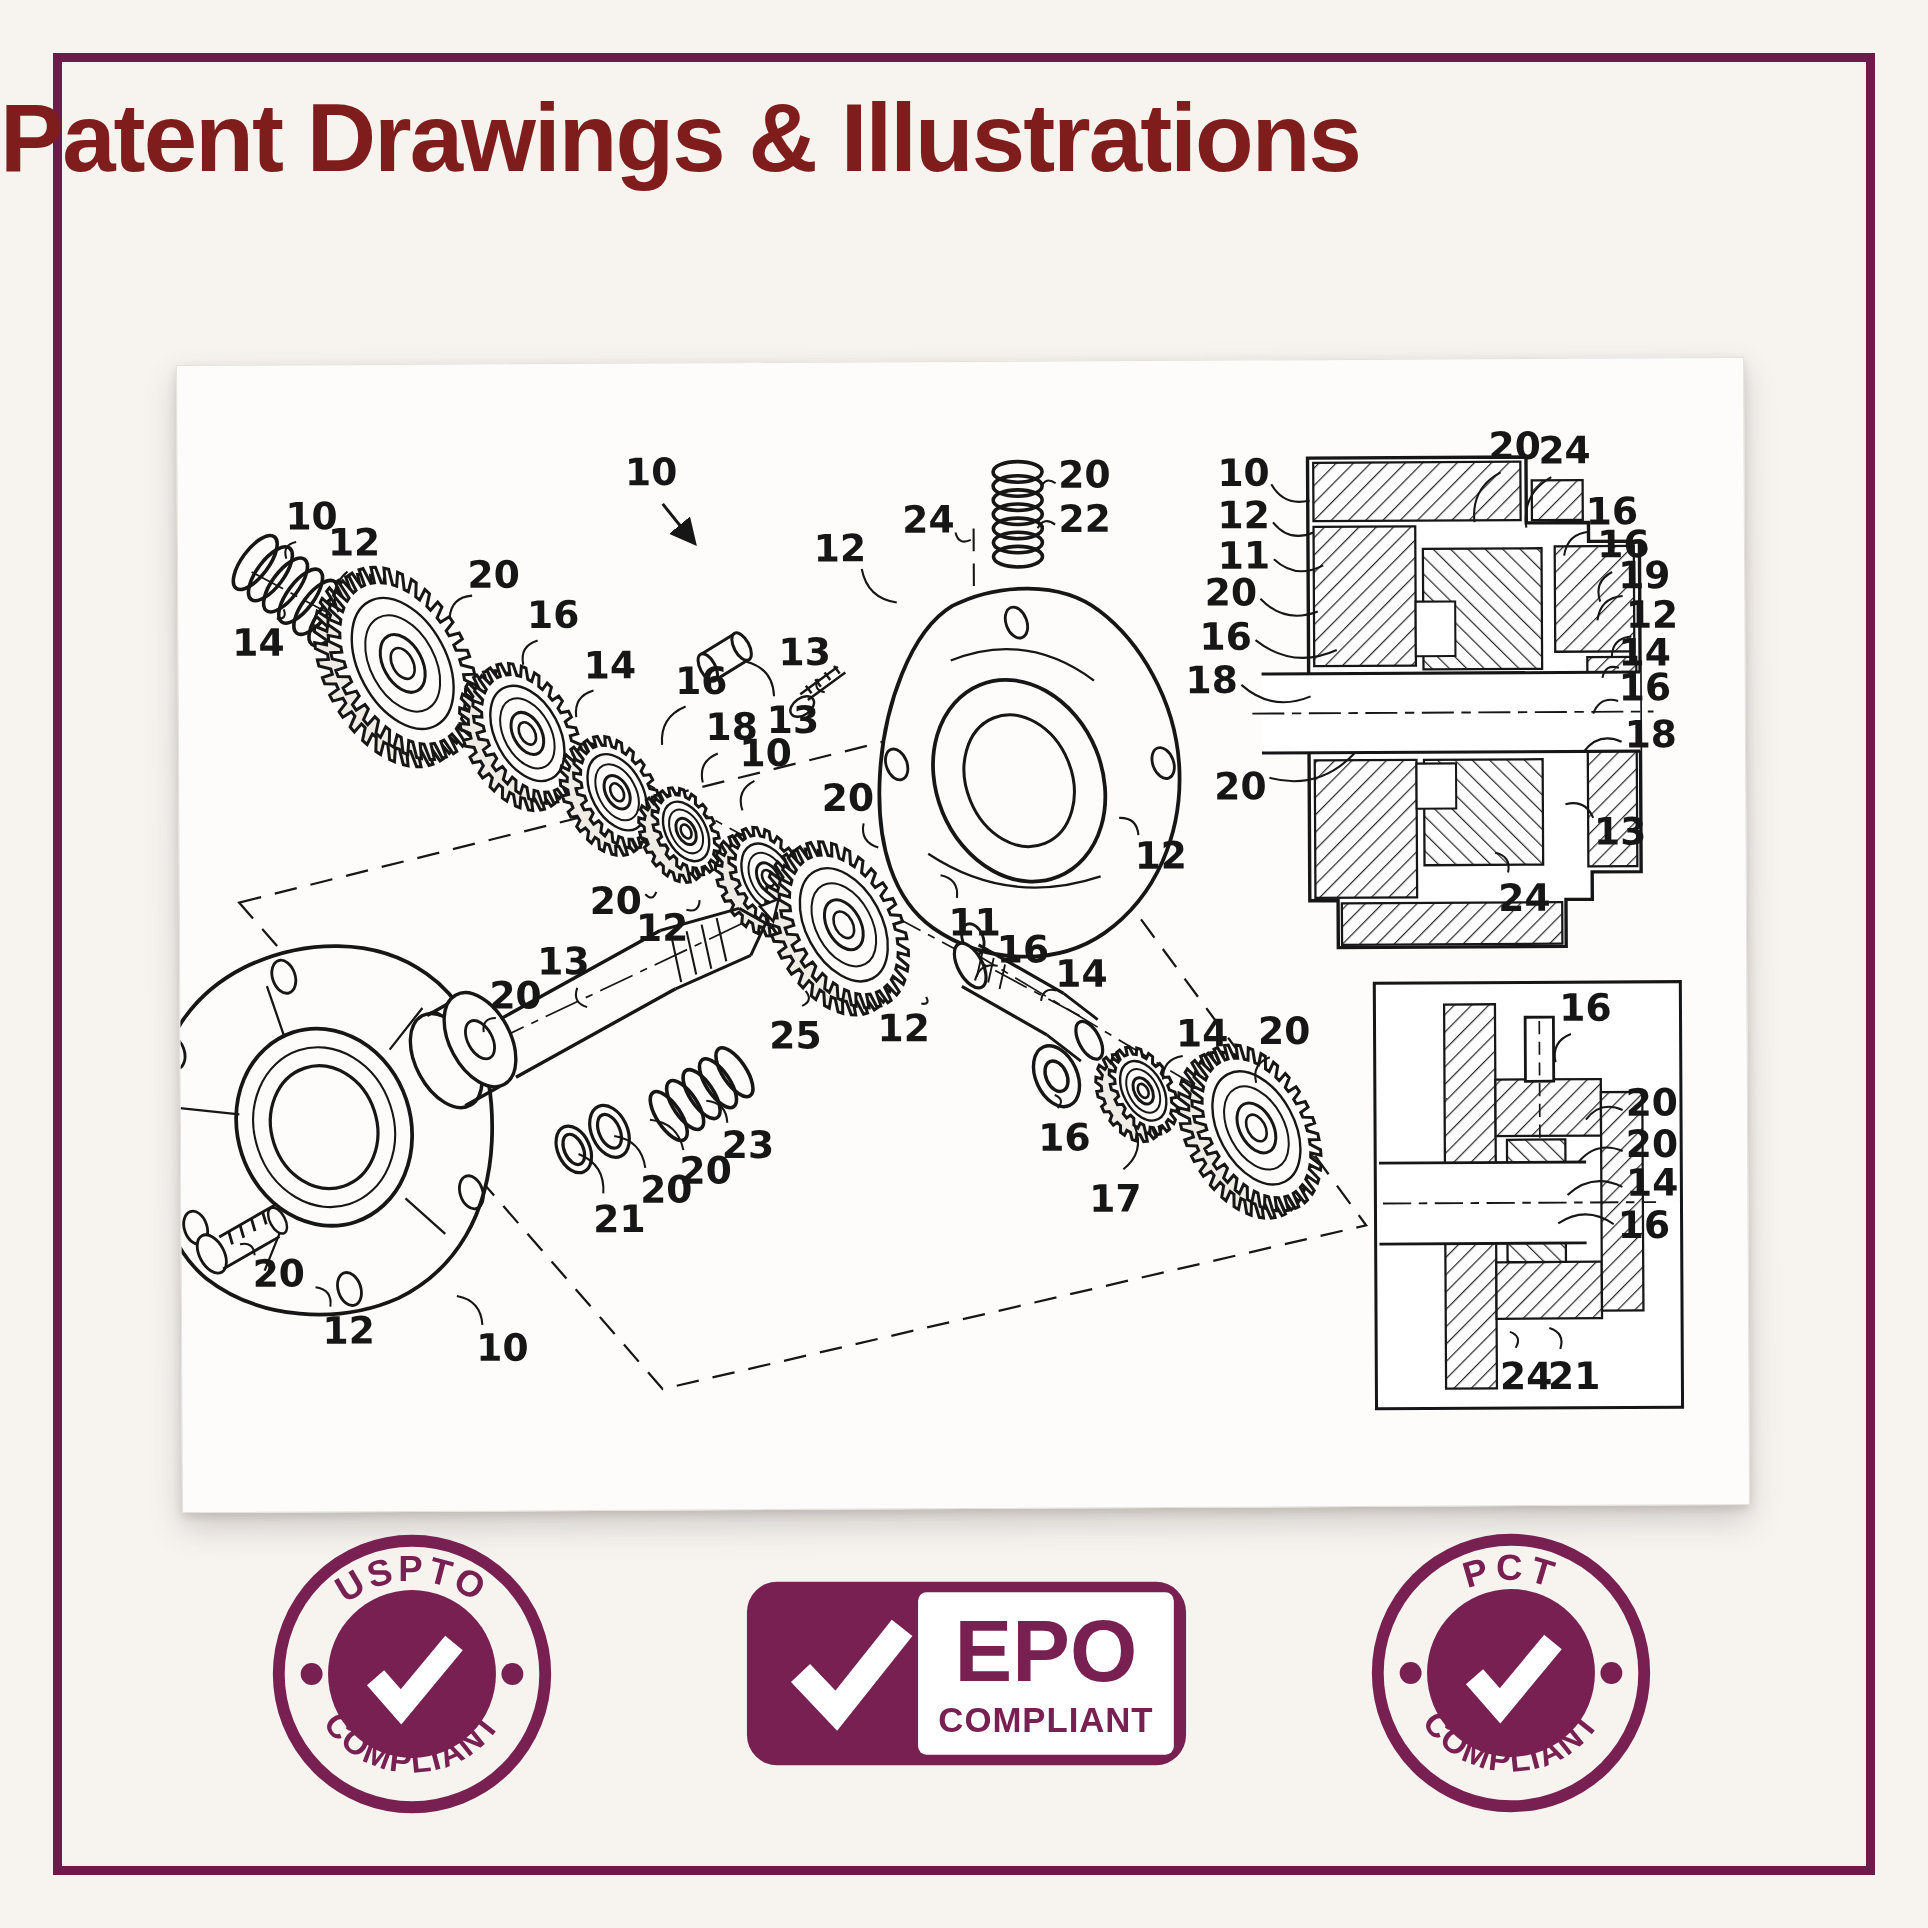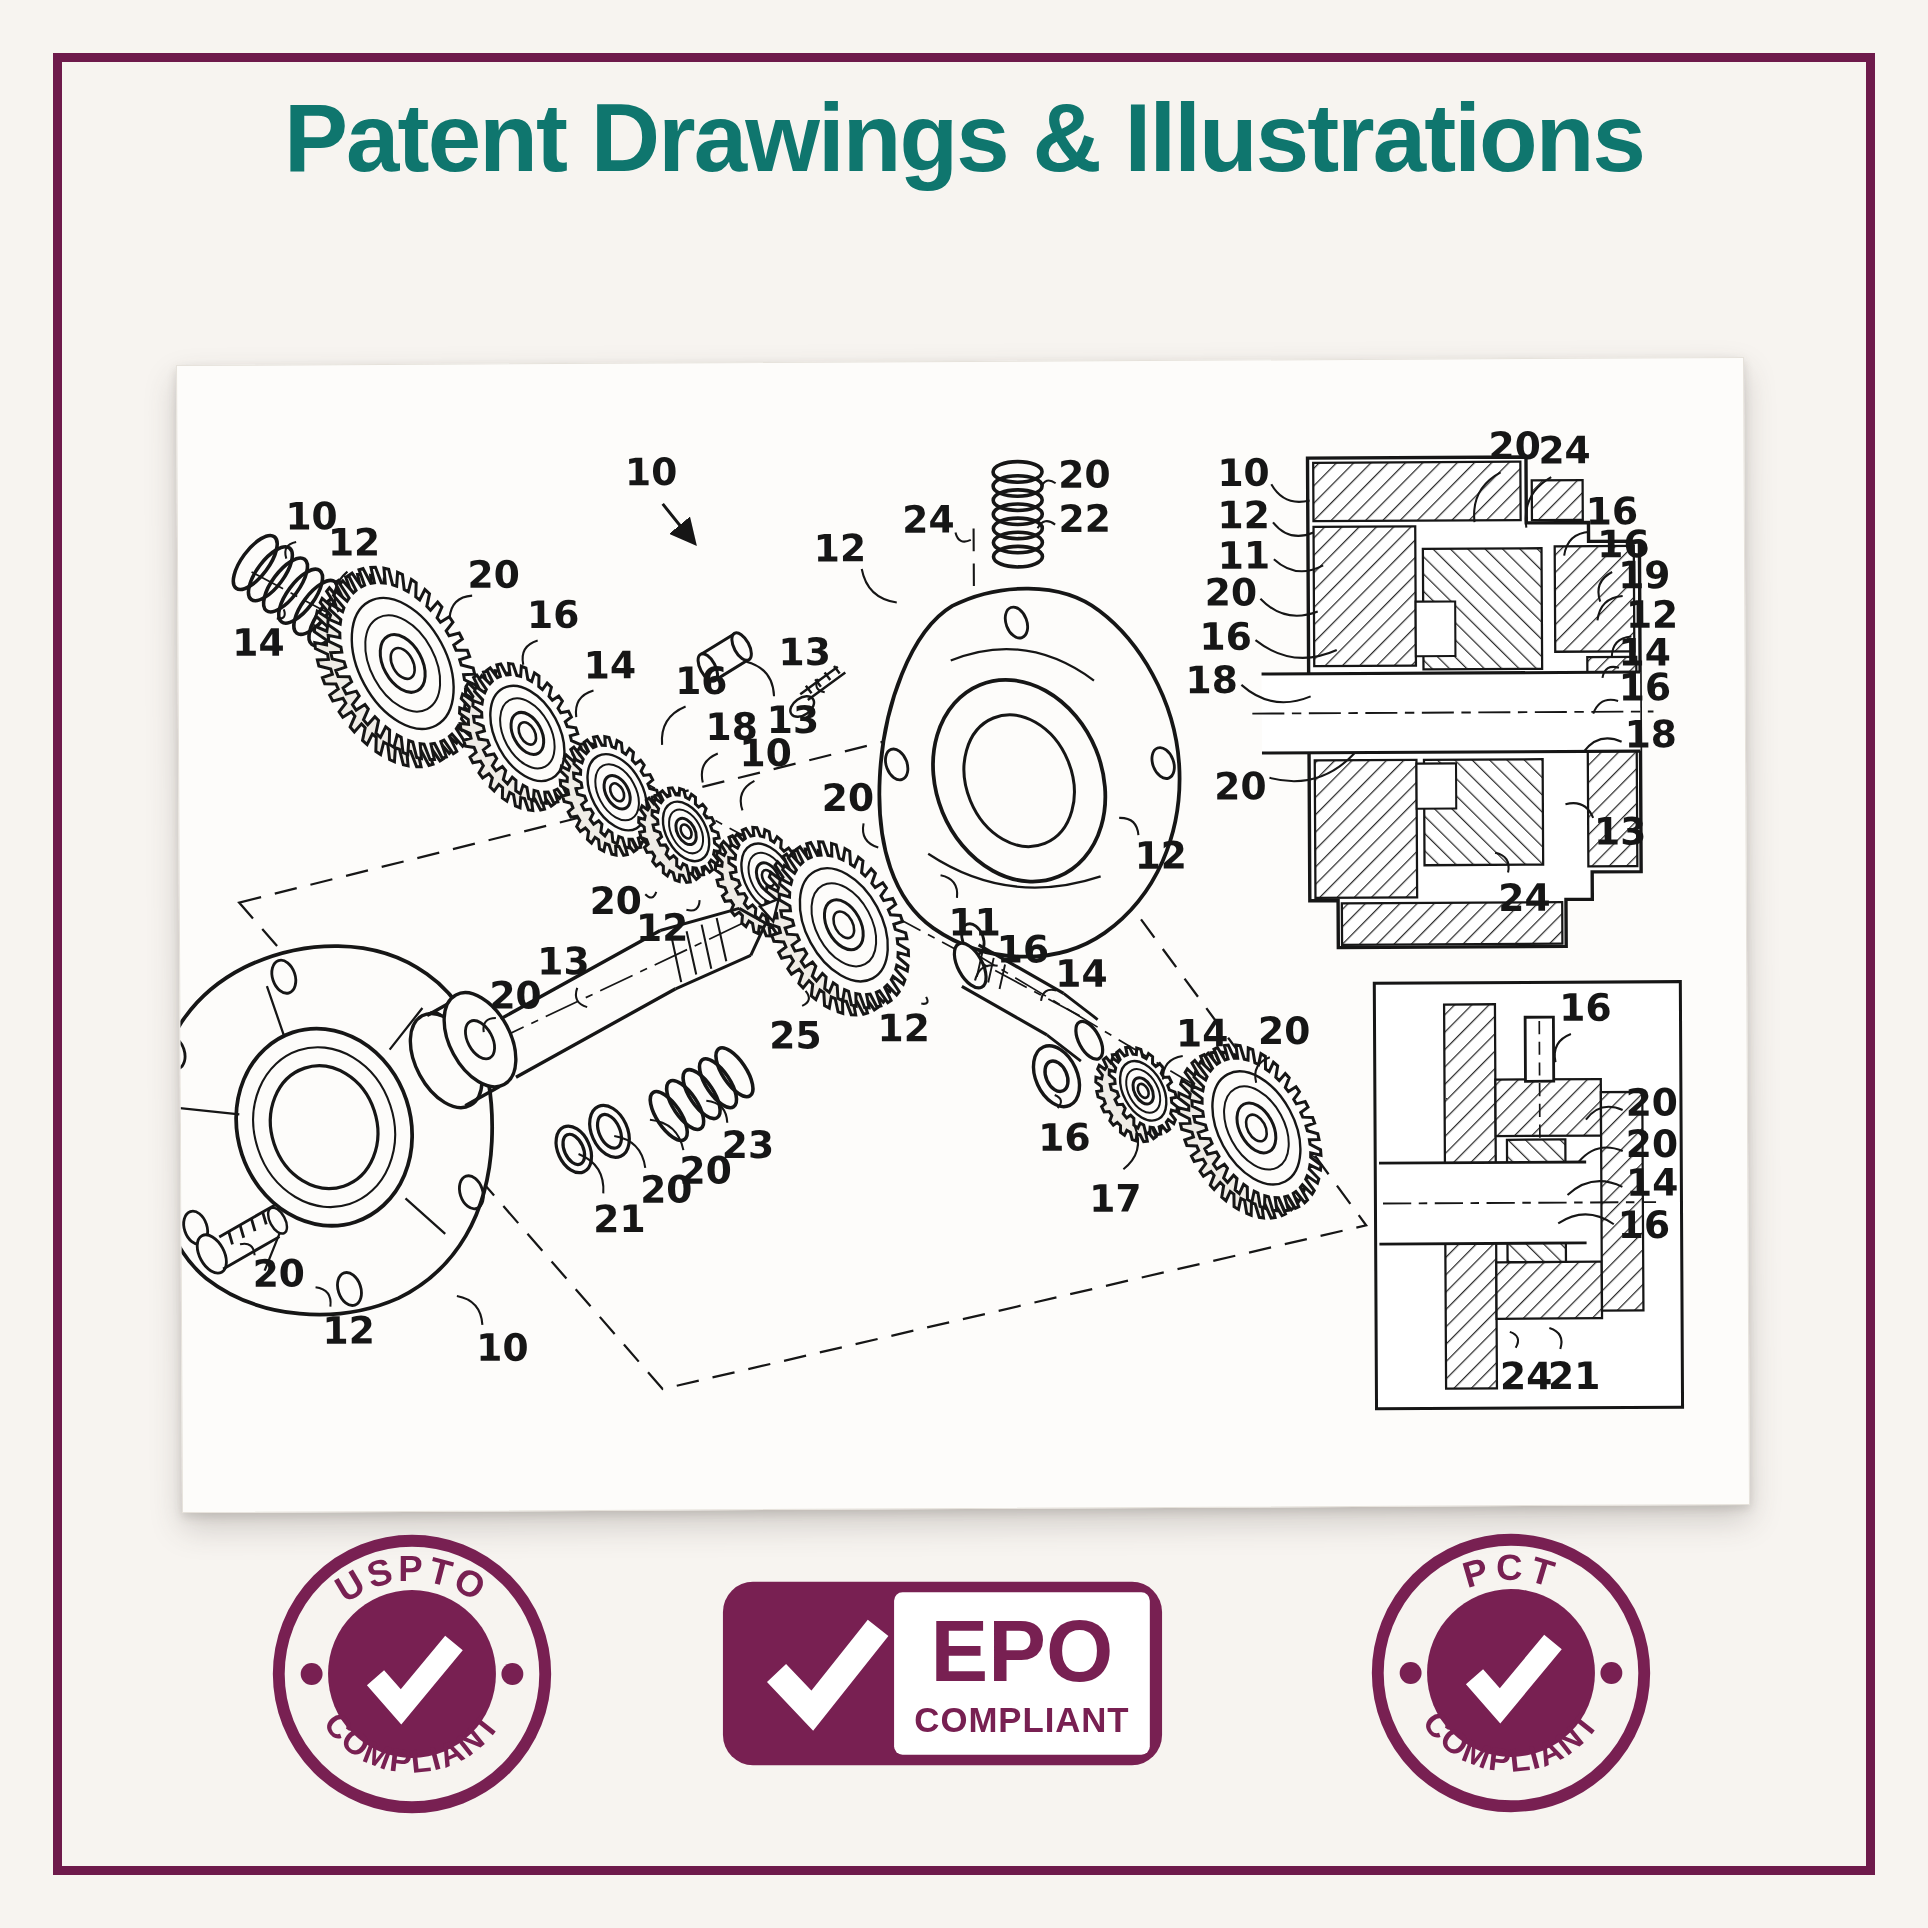--- a/index.html
+++ b/index.html
@@ -1,20 +1,20 @@
 <!DOCTYPE html>
 <html style="font-size:15px"><head>
 <meta charset="utf-8">
 <style>
   html,body{margin:0;padding:0;background:#ffffff;}
   .canvas{position:relative;width:1928px;height:1928px;background:#f7f4f0;
           font-family:"Liberation Sans",sans-serif;overflow:hidden;}
   .frame{position:absolute;inset:53px;border:9.4px solid #6e1a4b;pointer-events:none;}
-  .title{position:absolute;top:83px;left:0;right:0;text-align:center;
-         font-size:96px;font-weight:bold;letter-spacing:-1.9px;color:#0f766e;}
+  .title{position:absolute;top:83px;left:0;right:0;text-align:left;
+         font-size:96px;font-weight:bold;letter-spacing:-1.9px;color:#7f1d1d;}
   .sheet{position:absolute;left:179px;top:361px;width:1566px;height:1146px;
          background:#fdfcfa;border:0.9px solid #e6e2db;transform:rotate(-0.3deg);
          box-shadow:0 15px 32px rgba(70,60,55,.22),0 3.8px 9.4px rgba(70,60,55,.16);}
   .sheet svg{position:absolute;left:0;top:0;width:100%;height:100%;}
   .badge{position:absolute;}
   .fig-num{font-family:"DejaVu Sans",sans-serif;}
 </style>
 </head>
 <body>
 
@@ -401,21 +401,21 @@
       <circle cx="110" cy="0" r="12" fill="#782052"></circle>
       <text font-size="40" font-weight="bold" fill="#782052" letter-spacing="4" text-anchor="middle">
         <textPath href="#us-top" startOffset="50%">USPTO</textPath>
       </text>
       <text font-size="36" font-weight="bold" fill="#782052" letter-spacing="2" text-anchor="middle">
         <textPath href="#us-bot" startOffset="50%">COMPLIANT</textPath>
       </text>
     </svg>
   </div>
 
-  <div class="badge" style="left:720px;top:1579px;width:445px;height:189px">
+  <div class="badge" style="left:744px;top:1579px;width:445px;height:189px">
     <svg viewBox="0 0 473 201" width="445" height="189">
       <rect x="3" y="3" width="467" height="195" rx="32" fill="#782052"></rect>
       <path d="M60,100 L98,140 L168,52" stroke="#ffffff" stroke-width="28" fill="none"></path>
       <rect x="185" y="14" width="272" height="173" rx="9" fill="#ffffff"></rect>
       <text x="321" y="108" font-size="92" font-weight="bold" fill="#782052" text-anchor="middle">EPO</text>
       <text x="321" y="163" font-size="37" font-weight="bold" fill="#782052" letter-spacing="1" text-anchor="middle">COMPLIANT</text>
     </svg>
   </div>
 
   <div class="badge" style="left:1365px;top:1527px;width:292px;height:292px">

